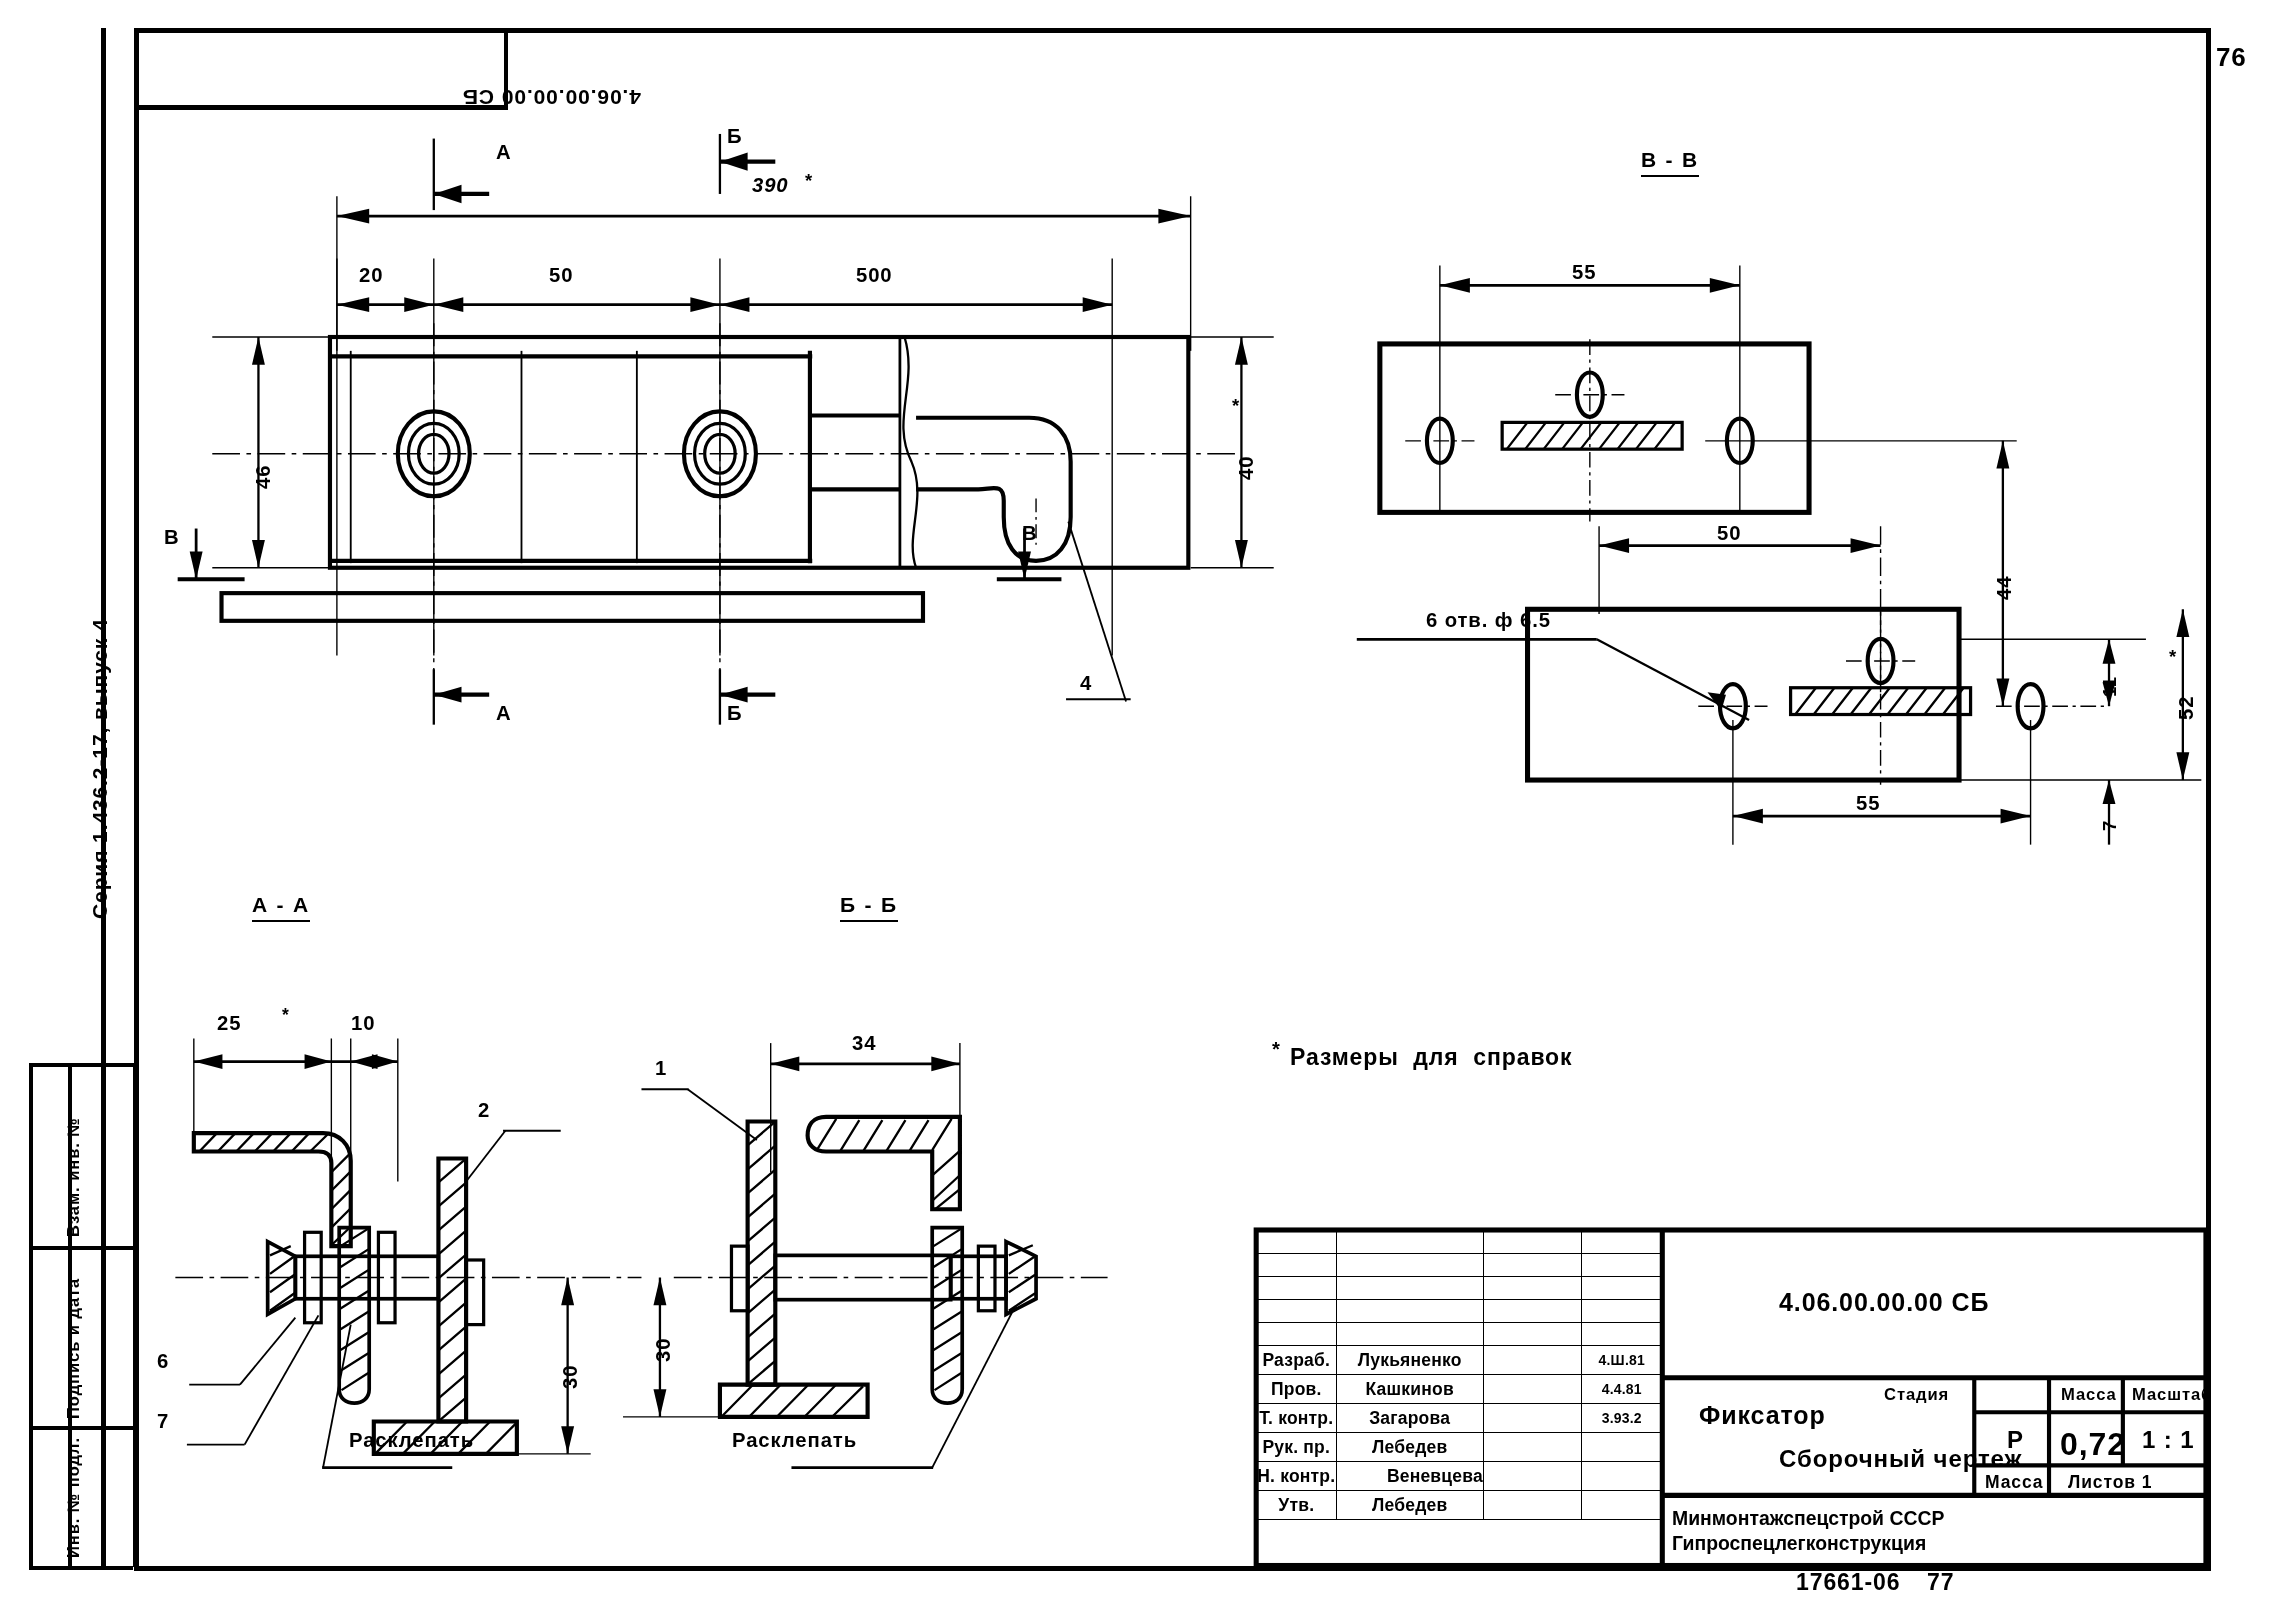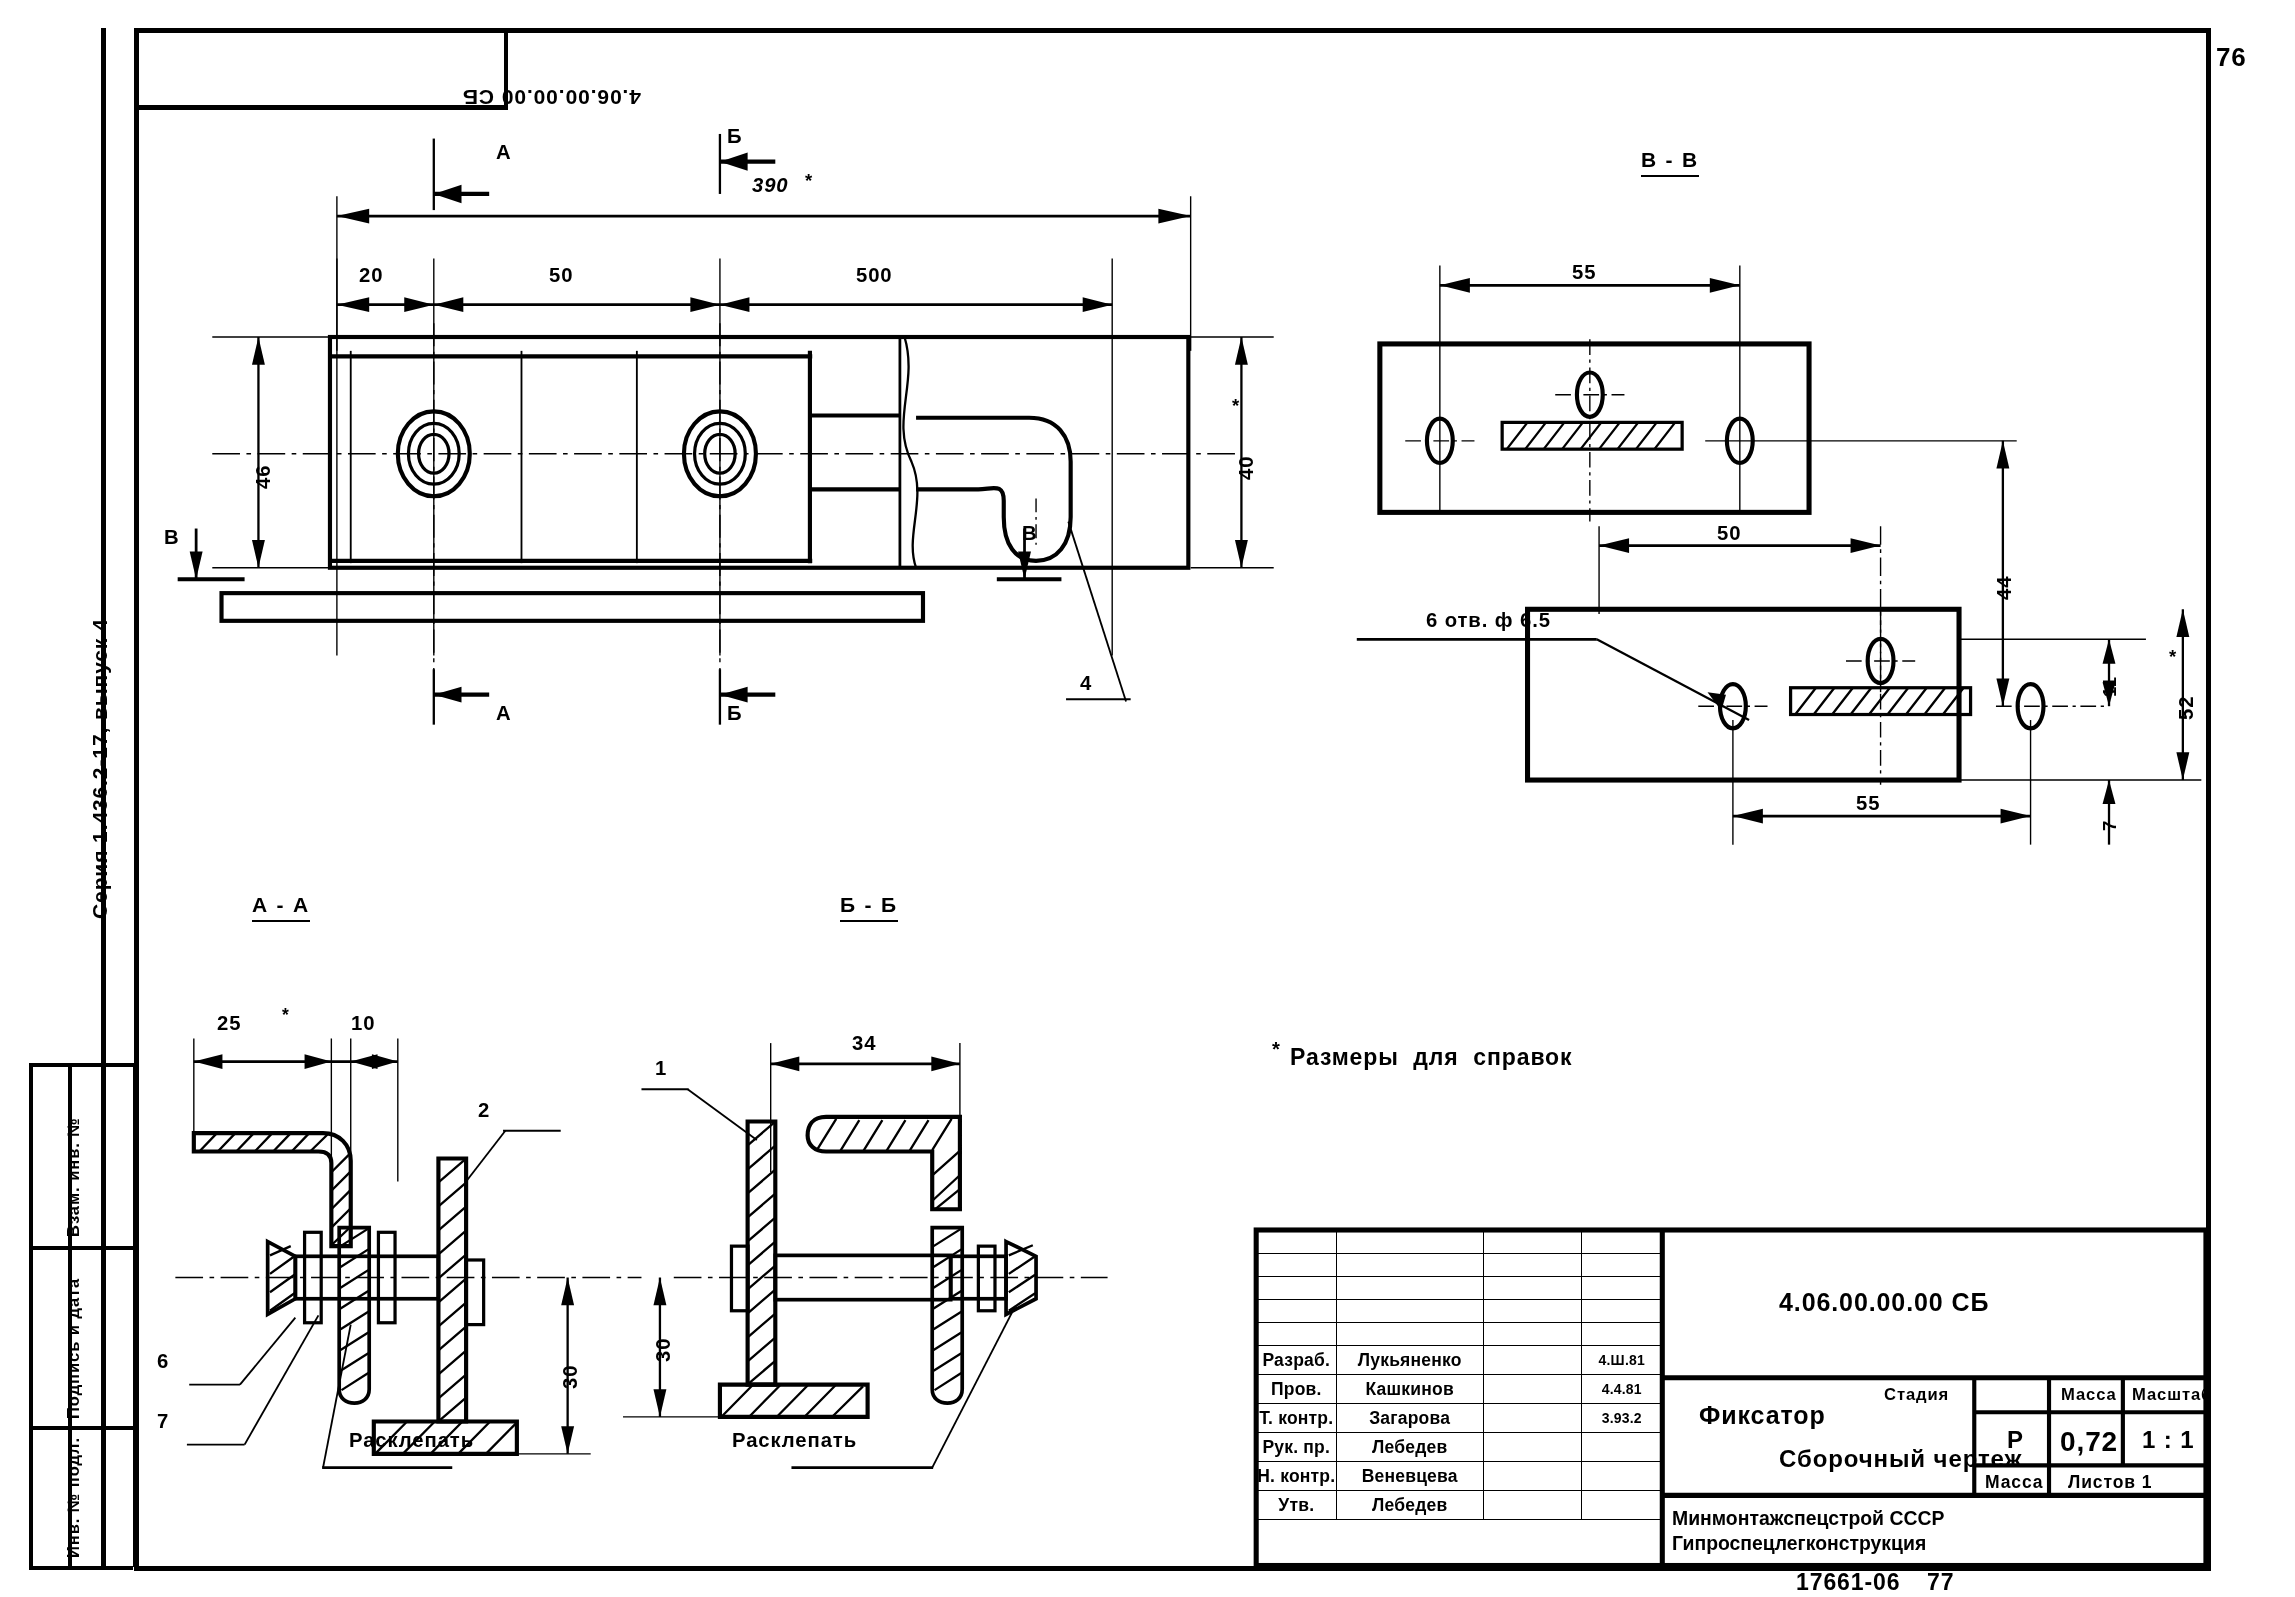--- a/index.html
+++ b/index.html
@@ -441,21 +441,21 @@
           <td style="width: 74px; height: 28px; font-size: 14px;">3.93.2</td>
         </tr>
         <tr>
           <td style="width: 74px; height: 28px; font-size: 17.5px;">Рук. пр.</td>
           <td style="width: 138px; height: 28px; font-size: 17.5px;">Лебедев</td>
           <td style="width: 92px; height: 28px; font-size: 14px;"></td>
           <td style="width: 74px; height: 28px; font-size: 14px;"></td>
         </tr>
         <tr>
           <td style="width: 74px; height: 28px; font-size: 17.5px;">Н. контр.</td>
-          <td style="width: 138px; height: 28px; font-size: 17.5px;">Веневцева</td>
+          <td style="width: 138px; height: 28px; font-size: 17.5px; text-align: right;">Веневцева</td>
           <td style="width: 92px; height: 28px; font-size: 14px;"></td>
           <td style="width: 74px; height: 28px; font-size: 14px;"></td>
         </tr>
         <tr>
           <td style="width: 74px; height: 28px; font-size: 17.5px;">Утв.</td>
           <td style="width: 138px; height: 28px; font-size: 17.5px;">Лебедев</td>
           <td style="width: 92px; height: 28px; font-size: 14px;"></td>
           <td style="width: 74px; height: 28px; font-size: 14px;"></td>
         </tr>
       </tbody>
@@ -478,21 +478,21 @@
 
   <div class="txt hand" style="left:1779px;top:1288px;font-size:25px;">4.06.00.00.00 СБ</div>
   <div class="txt hand" style="left:1699px;top:1401px;font-size:25px;">Фиксатор</div>
   <div class="txt hand" style="left:1779px;top:1445px;font-size:24px;">Сборочный чертеж</div>
 
   <div class="txt hand" style="left:1884px;top:1385px;font-size:16.6px;">Стадия</div>
   <div class="txt hand" style="left:2061px;top:1385px;font-size:16.6px;">Масса</div>
   <div class="txt hand" style="left:2132px;top:1385px;font-size:16.6px;">Масштаб</div>
 
   <div class="txt hand" style="left:2007px;top:1426px;font-size:24px;">Р</div>
-  <div class="txt hand" style="left:2060px;top:1426px;font-size:28px;">0,72</div>
+  <div class="txt hand" style="left:2060px;top:1426px;font-size:32px;">0,72</div>
   <div class="txt hand" style="left:2142px;top:1426px;font-size:24px;">1 : 1</div>
 
   <div class="txt hand" style="left:1985px;top:1472px;font-size:17.5px;">Масса</div>
   <div class="txt hand" style="left:2068px;top:1472px;font-size:17.5px;">Листов 1</div>
 
   <div class="txt hand" style="left:1672px;top:1507px;font-size:19.4px;letter-spacing:0px;">Минмонтажспецстрой СССР</div>
   <div class="txt hand" style="left:1672px;top:1532px;font-size:19.4px;letter-spacing:0px;">Гипроспецлегконструкция</div>
 
   <div class="txt hand" style="left:1796px;top:1569px;font-size:23px;">17661-06</div>
   <div class="txt hand" style="left:1927px;top:1569px;font-size:23px;">77</div>

